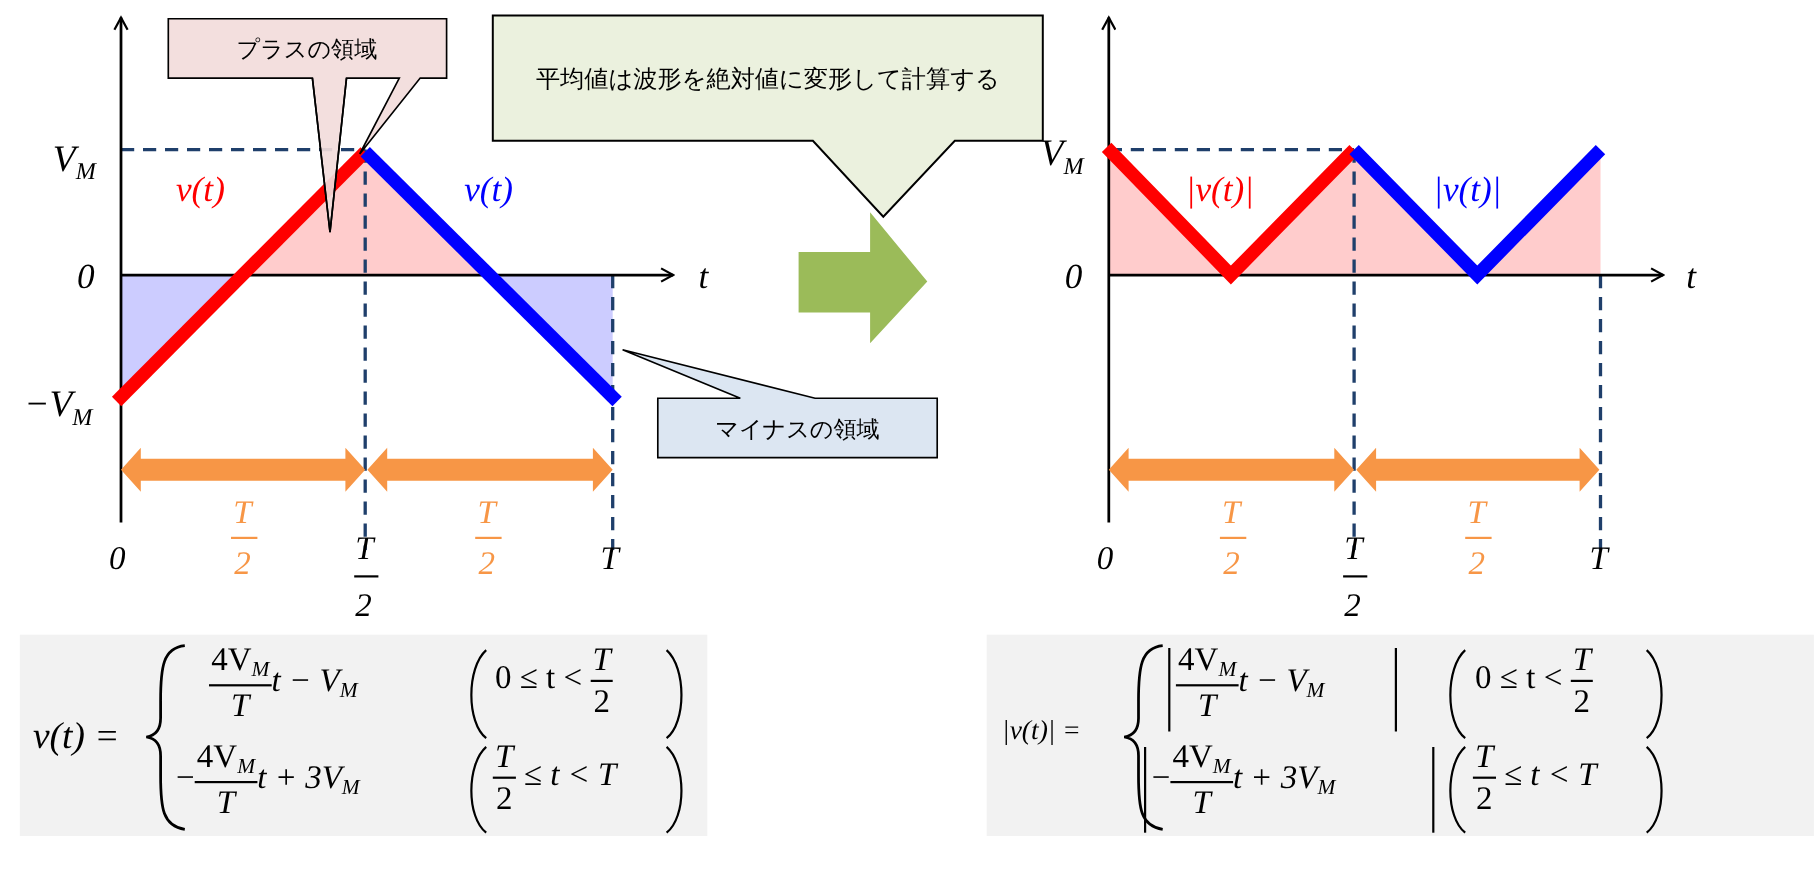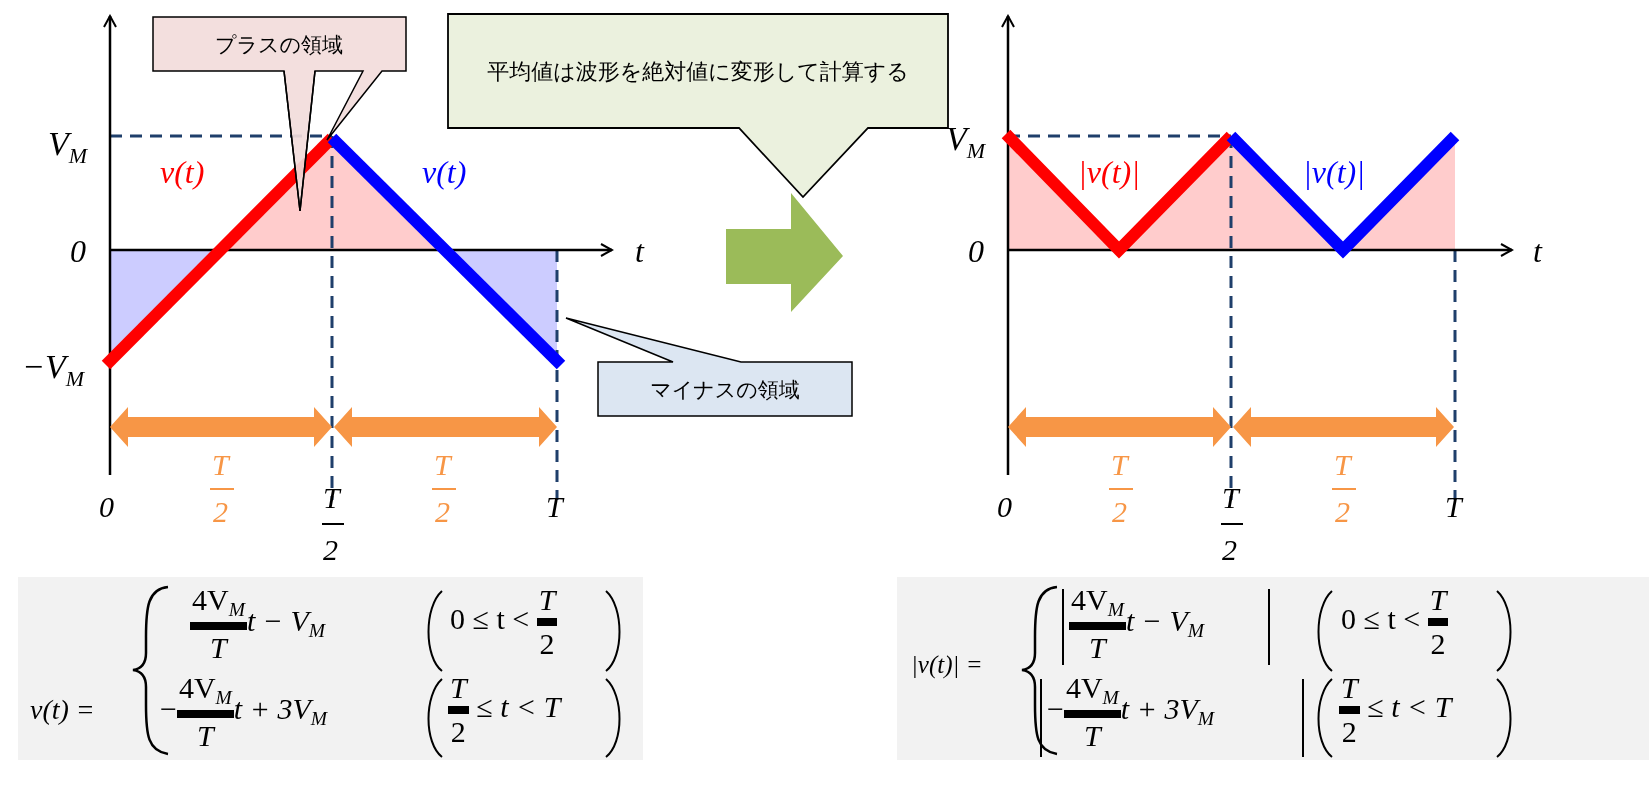--- a/index.html
+++ b/index.html
@@ -5,21 +5,21 @@
   html, body { margin: 0; padding: 0; background: #ffffff; }
   body { width: 1649px; height: 800px; position: relative; overflow: hidden;
          font-family: "Liberation Sans", sans-serif; }
   svg { position: absolute; left: 0; top: 0; }
   .math { font-family: "Liberation Serif", "DejaVu Serif", serif; font-style: italic; }
   .jp { font-family: "DejaVu Sans", sans-serif; }
   .formula-box { position: absolute; background: #f2f2f2; }
   .f { position: absolute; font-family: "Liberation Serif", "DejaVu Serif", serif; color: #000; white-space: nowrap; }
   .it { font-style: italic; }
   .frac { display: inline-flex; flex-direction: column; align-items: center; vertical-align: middle; line-height: 1; }
-  .frac .num { padding: 0 2px 3px 2px; border-bottom: 8px solid #000000; }
+  .frac .num { padding: 0 2px 3px 2px; border-bottom: 2px solid #000000; }
   .frac .den { padding-top: 3px; }
   sub { font-size: 0.65em; vertical-align: -0.3em; }
 </style>
 </head>
 <body>
 
 <svg width="1649" height="800" viewBox="0 0 1649 800">
   <defs>
     <marker id="axisArrow" markerWidth="14" markerHeight="14" refX="12" refY="7" orient="auto" markerUnits="userSpaceOnUse">
       <path d="M1,1 L12,7 L1,13" fill="none" stroke="#000" stroke-width="2"></path>
@@ -126,21 +126,21 @@
   <svg width="625" height="183" style="position:absolute;left:0;top:0;">
 
     <path d="M150,10 C130,12 128,30 128,60 L128,76 C128,88 122,92 115,93 C122,94 128,98 128,110 L128,128 C128,158 130,174 150,177" fill="none" stroke="#000" stroke-width="2.5"></path>
 
     <path d="M424,14 C406,30 406,80 424,94" fill="none" stroke="#000" stroke-width="2"></path>
     <path d="M588,14 C606,30 606,80 588,94" fill="none" stroke="#000" stroke-width="2"></path>
 
     <path d="M424,102 C406,118 406,166 424,180" fill="none" stroke="#000" stroke-width="2"></path>
     <path d="M588,102 C606,118 606,166 588,180" fill="none" stroke="#000" stroke-width="2"></path>
   </svg>
-  <div class="f" style="left:12px; top:74px; font-size:28px;margin-top:43px;"><span class="it">v(t) =</span></div>
+  <div class="f" style="left:12px; top:74px; font-size:34px;"><span class="it">v(t) =</span></div>
 
   <div class="f" style="left:172px; top:8px; font-size:30px;">
     <span class="frac">
         <span class="num"><span>4V</span><sub class="it">M</sub></span>
         <span class="den it">T</span>
       </span><span class="it">t − V</span><sub class="it">M</sub>
   </div>
   <div class="f" style="left:432px; top:8px; font-size:30px;">
     <span>0 ≤ t &lt;</span>
     <span class="frac">

